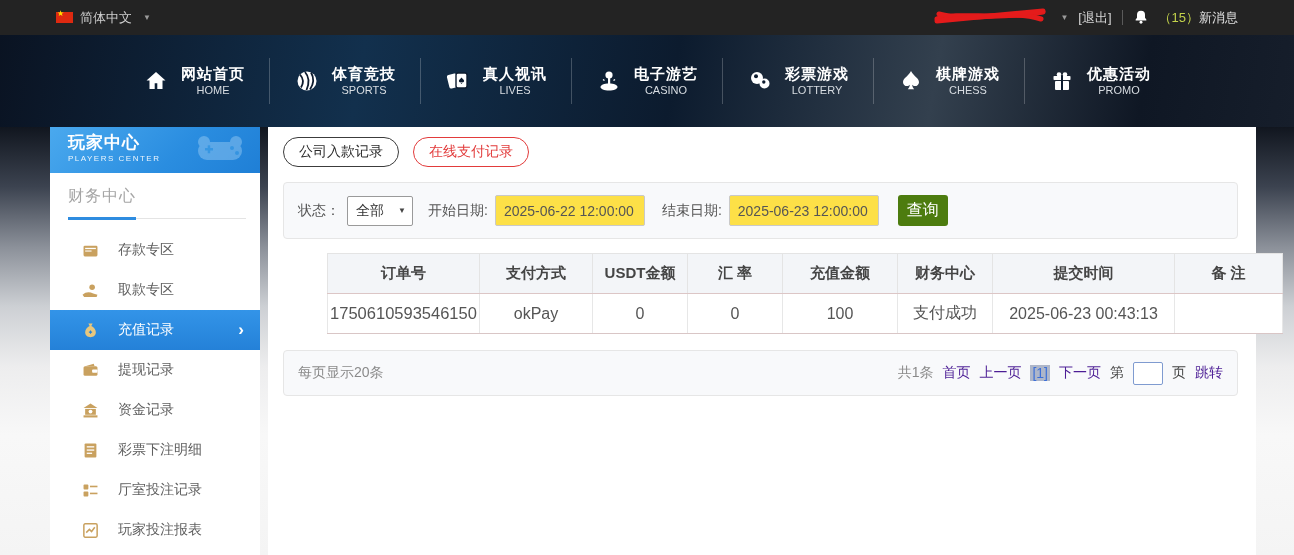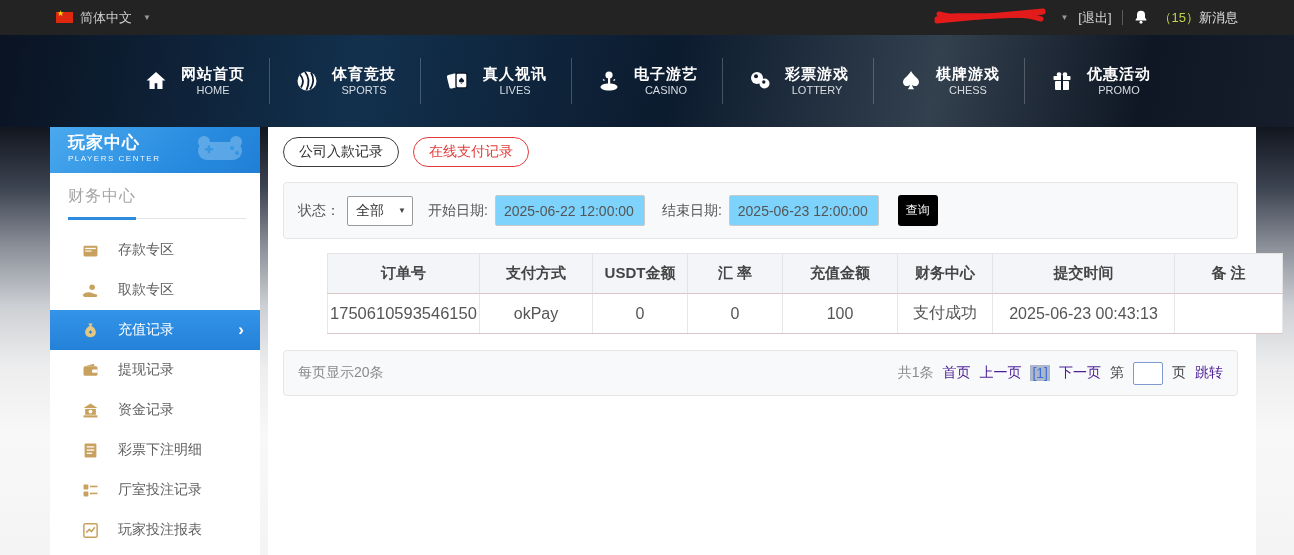--- a/index.html
+++ b/index.html
@@ -61,25 +61,25 @@
               font-size:14px; background:#fff; cursor:pointer; }
   .tab-pill.inactive { border:1px solid #3c3c3c; color:#2b2b2b; }
   .tab-pill.active { border:1px solid #e23b3b; color:#e23b3b; }
 
   .filterbar { margin-top:15px; height:57px; background:#f8f9fb; border:1px solid #e6e6e6; border-radius:4px;
                display:flex; align-items:center; padding:0 14px; gap:7px; font-size:14px; color:#555; }
   .fake-select { width:66px; height:30px; background:#fff; border:1px solid #9a9a9a; border-radius:2px;
                  position:relative; display:inline-flex; align-items:center; padding-left:8px; color:#333; cursor:pointer; }
   .fake-select .sel-caret { position:absolute; right:6px; font-size:8px; color:#444; }
   .date-input { width:150px; height:31px; border:1px solid #c9c9c9; border-radius:2px; font-size:14px; color:#555;
-                padding:0 8px; font-family:"Liberation Sans","DejaVu Sans",sans-serif; background:#7dd3fc; }
+                padding:0 8px; font-family:"Liberation Sans","DejaVu Sans",sans-serif; background:#fde047; }
   .lbl-start { margin-left:8px; }
   .lbl-end { margin-left:10px; }
-  .btn-search { margin-left:12px; width:40px; height:31px; background:#000000; color:#fff; border:none; border-radius:3px;
-                font-size:12px; cursor:pointer; }
+  .btn-search { margin-left:12px; width:50px; height:31px; background:#4d7c0f; color:#fff; border:none; border-radius:3px;
+                font-size:16px; cursor:pointer; }
 
   .rec-table { margin-top:14px; width:955px; border-collapse:collapse; table-layout:fixed;margin-left:44px; }
   .rec-table th { height:40px; background:#f3f5f8; color:#454545; font-size:15px; font-weight:bold;
                   border:1px solid #e4e4e4; border-bottom:1px solid #dcc6c6; }
   .rec-table td { height:40px; background:#fff; color:#555; font-size:16px; text-align:center;
                   border:1px solid #e7e7e7; border-bottom:1px solid #d9c6c6; overflow:hidden; white-space:nowrap; }
   .rec-table td.order-cell { font-size:16.5px; padding:0 1px; }
 
   .pager { margin-top:16px; width:955px; height:46px; background:#f8f9fb; border:1px solid #e6e6e6; border-radius:4px;
            display:flex; align-items:center; justify-content:space-between; padding:0 14px; font-size:14px; }

